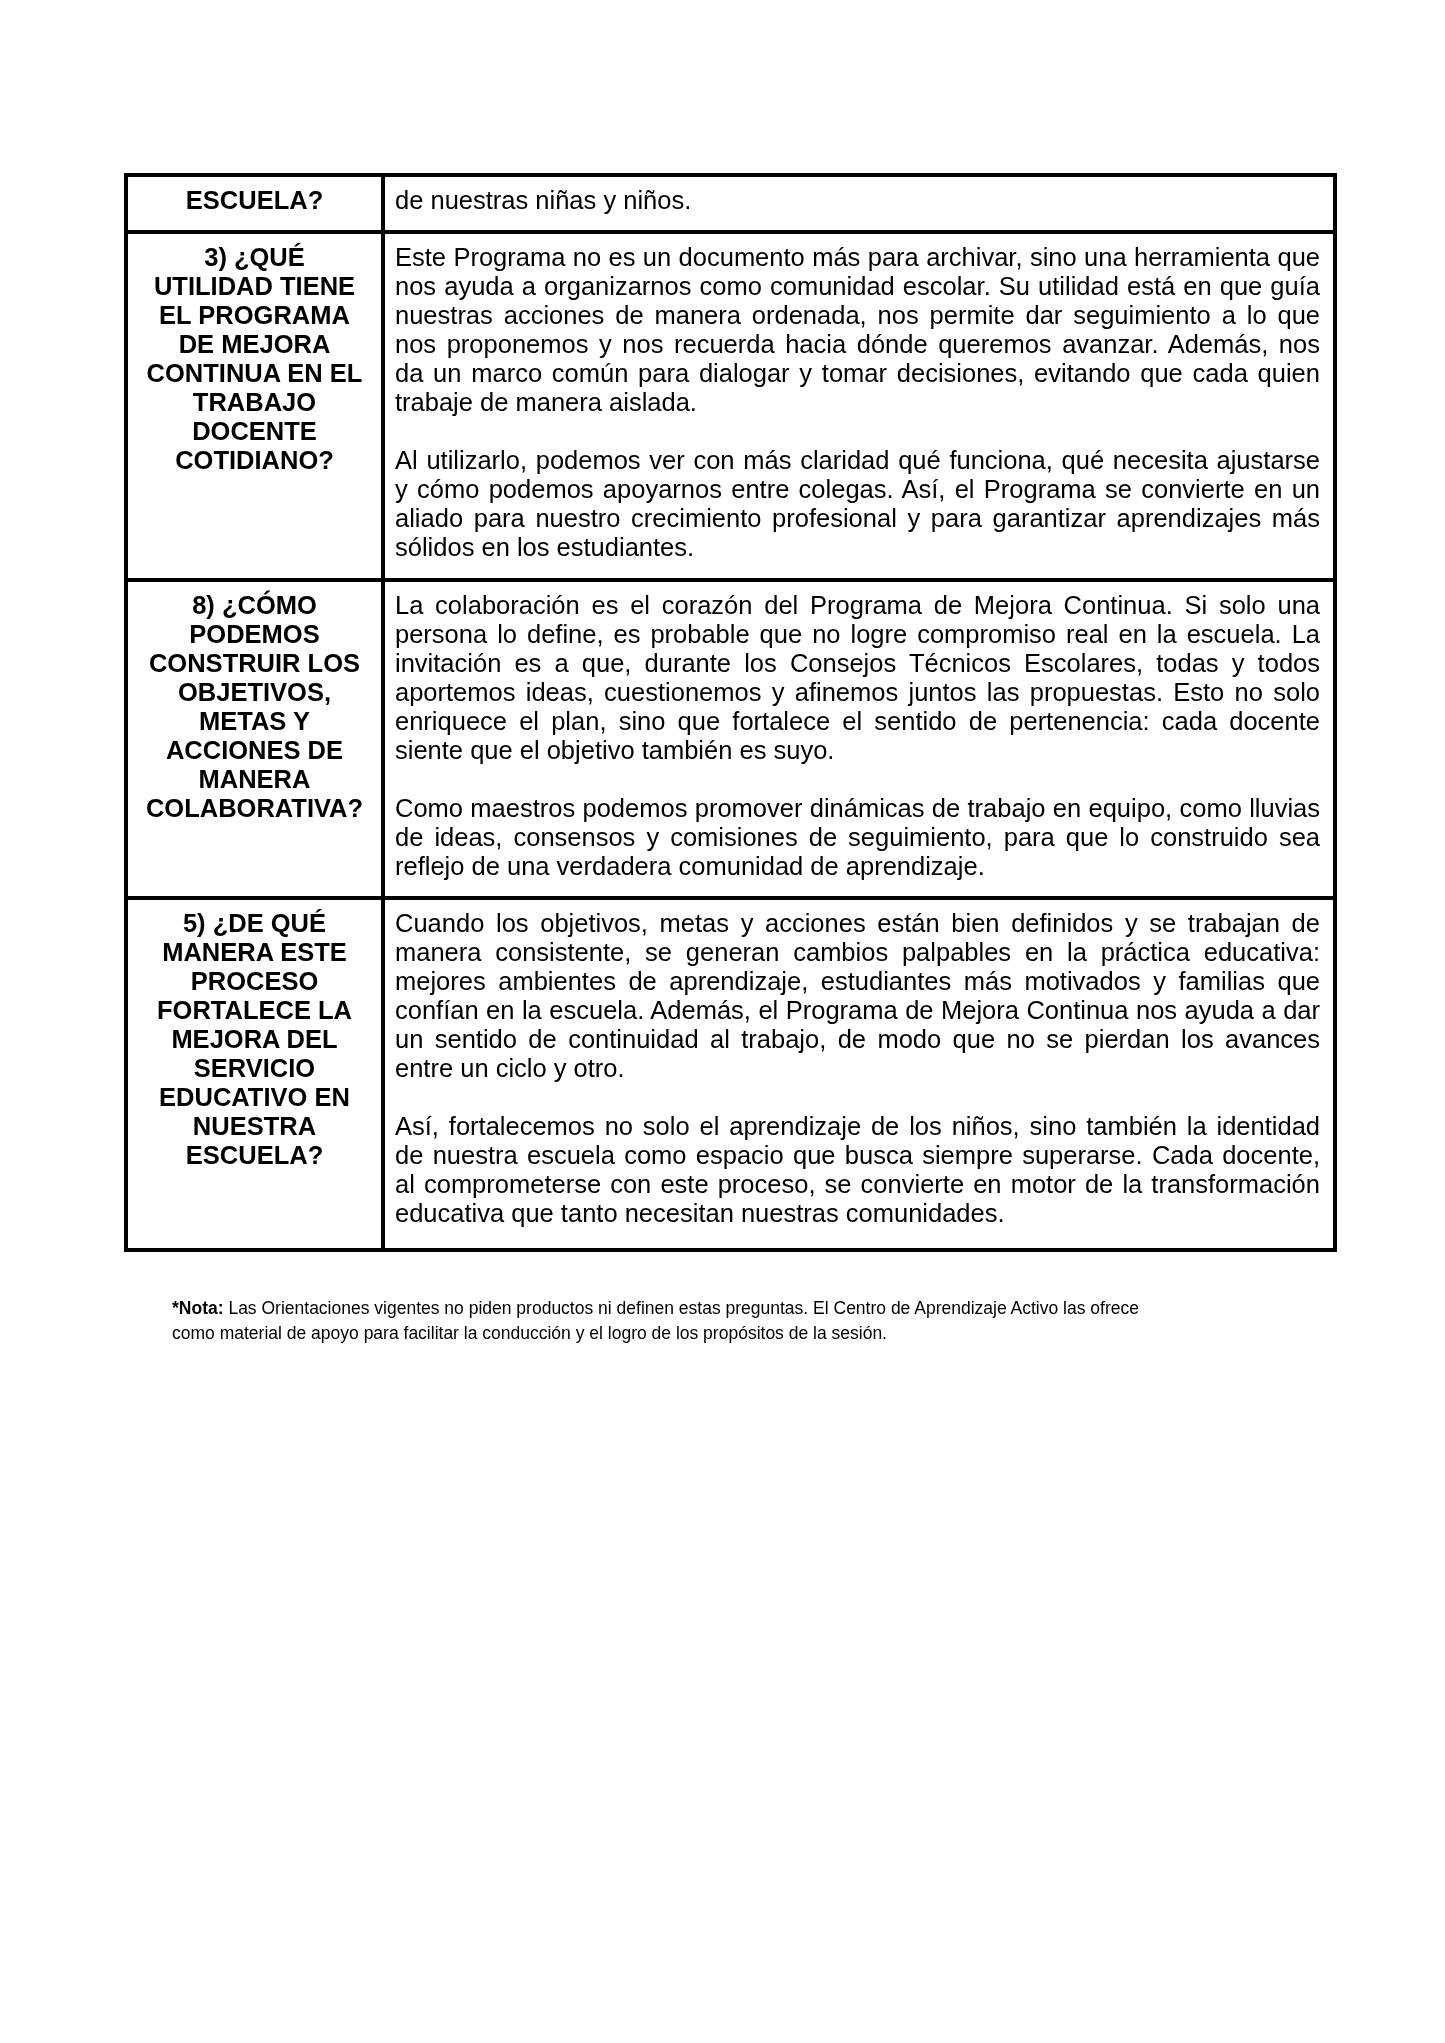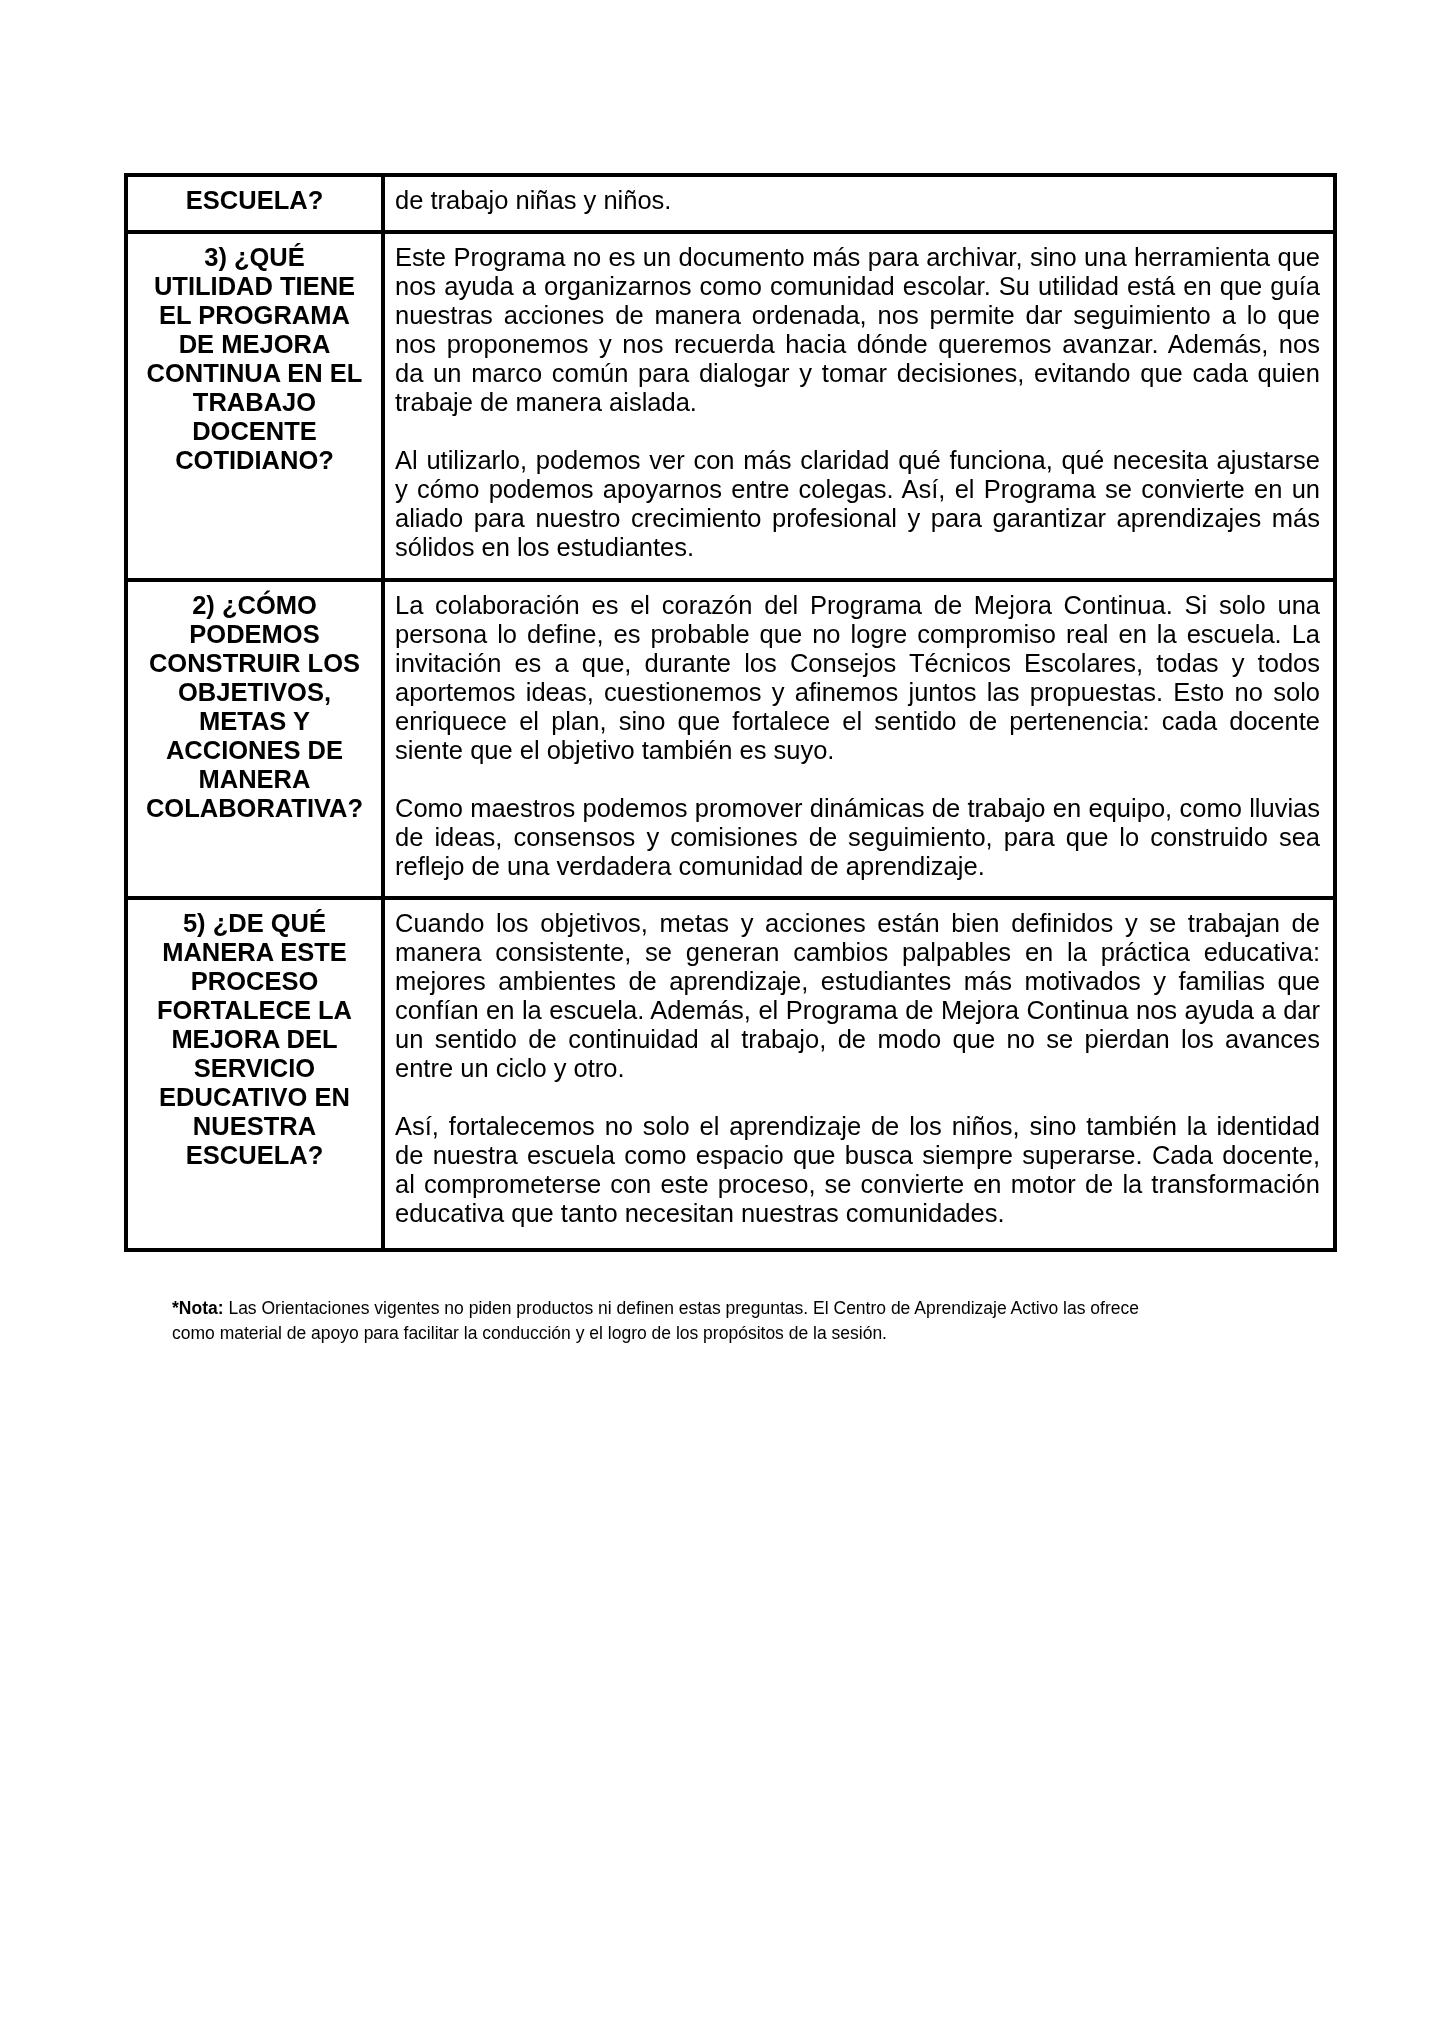--- a/index.html
+++ b/index.html
@@ -56,37 +56,37 @@
 </style>
 </head>
 <body>
 
 <div class="page">
 
   <table class="doc-table">
     <tbody>
         <tr class="r1">
       <td class="q">ESCUELA?</td>
-      <td class="a">de trabajo niñas y niños.</td>
+      <td class="a">de nuestras niñas y niños.</td>
     </tr>
     <tr class="r2">
       <td class="q">3) ¿QUÉ
 UTILIDAD TIENE
 EL PROGRAMA
 DE MEJORA
 CONTINUA EN EL
 TRABAJO
 DOCENTE
 COTIDIANO?</td>
       <td class="a">Este Programa no es un documento más para archivar, sino una herramienta que nos ayuda a organizarnos como comunidad escolar. Su utilidad está en que guía nuestras acciones de manera ordenada, nos permite dar seguimiento a lo que nos proponemos y nos recuerda hacia dónde queremos avanzar. Además, nos da un marco común para dialogar y tomar decisiones, evitando que cada quien trabaje de manera aislada.
 
 Al utilizarlo, podemos ver con más claridad qué funciona, qué necesita ajustarse y cómo podemos apoyarnos entre colegas. Así, el Programa se convierte en un aliado para nuestro crecimiento profesional y para garantizar aprendizajes más sólidos en los estudiantes.</td>
     </tr>
     <tr class="r3">
-      <td class="q">2) ¿CÓMO
+      <td class="q">8) ¿CÓMO
 PODEMOS
 CONSTRUIR LOS
 OBJETIVOS,
 METAS Y
 ACCIONES DE
 MANERA
 COLABORATIVA?</td>
       <td class="a">La colaboración es el corazón del Programa de Mejora Continua. Si solo una persona lo define, es probable que no logre compromiso real en la escuela. La invitación es a que, durante los Consejos Técnicos Escolares, todas y todos aportemos ideas, cuestionemos y afinemos juntos las propuestas. Esto no solo enriquece el plan, sino que fortalece el sentido de pertenencia: cada docente siente que el objetivo también es suyo.
 
 Como maestros podemos promover dinámicas de trabajo en equipo, como lluvias de ideas, consensos y comisiones de seguimiento, para que lo construido sea reflejo de una verdadera comunidad de aprendizaje.</td>

